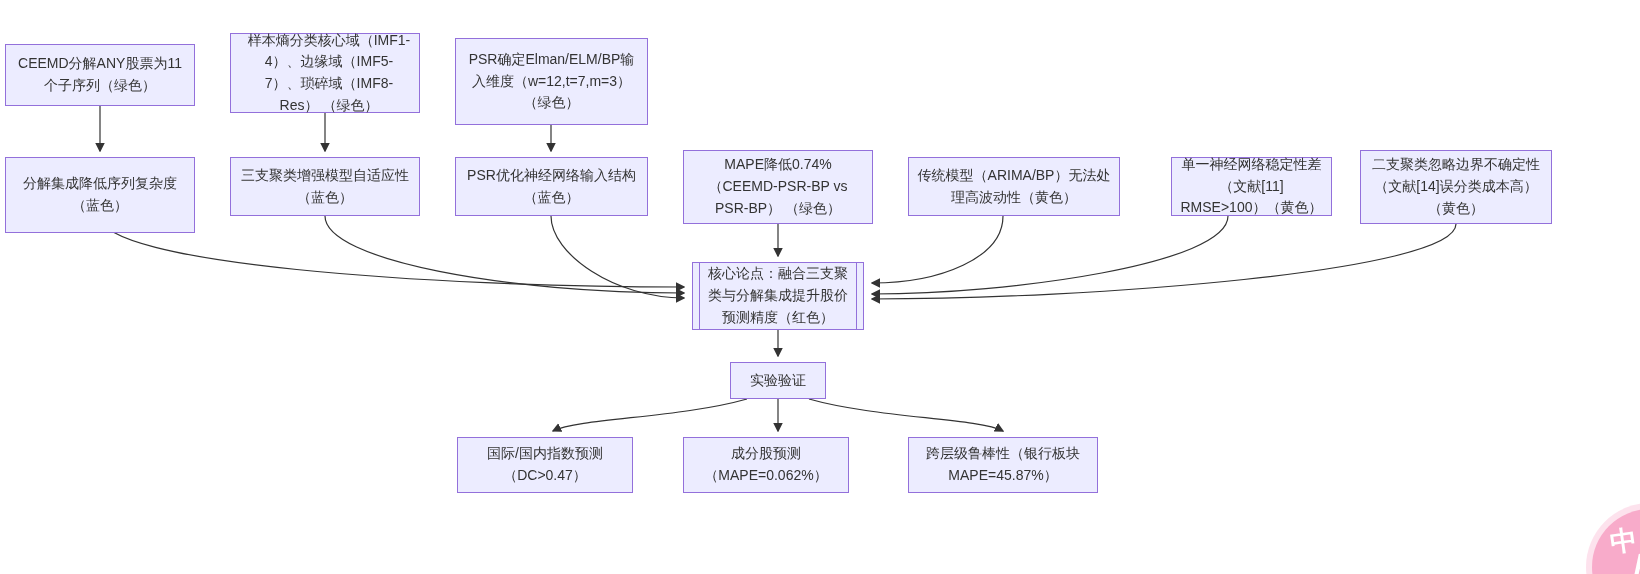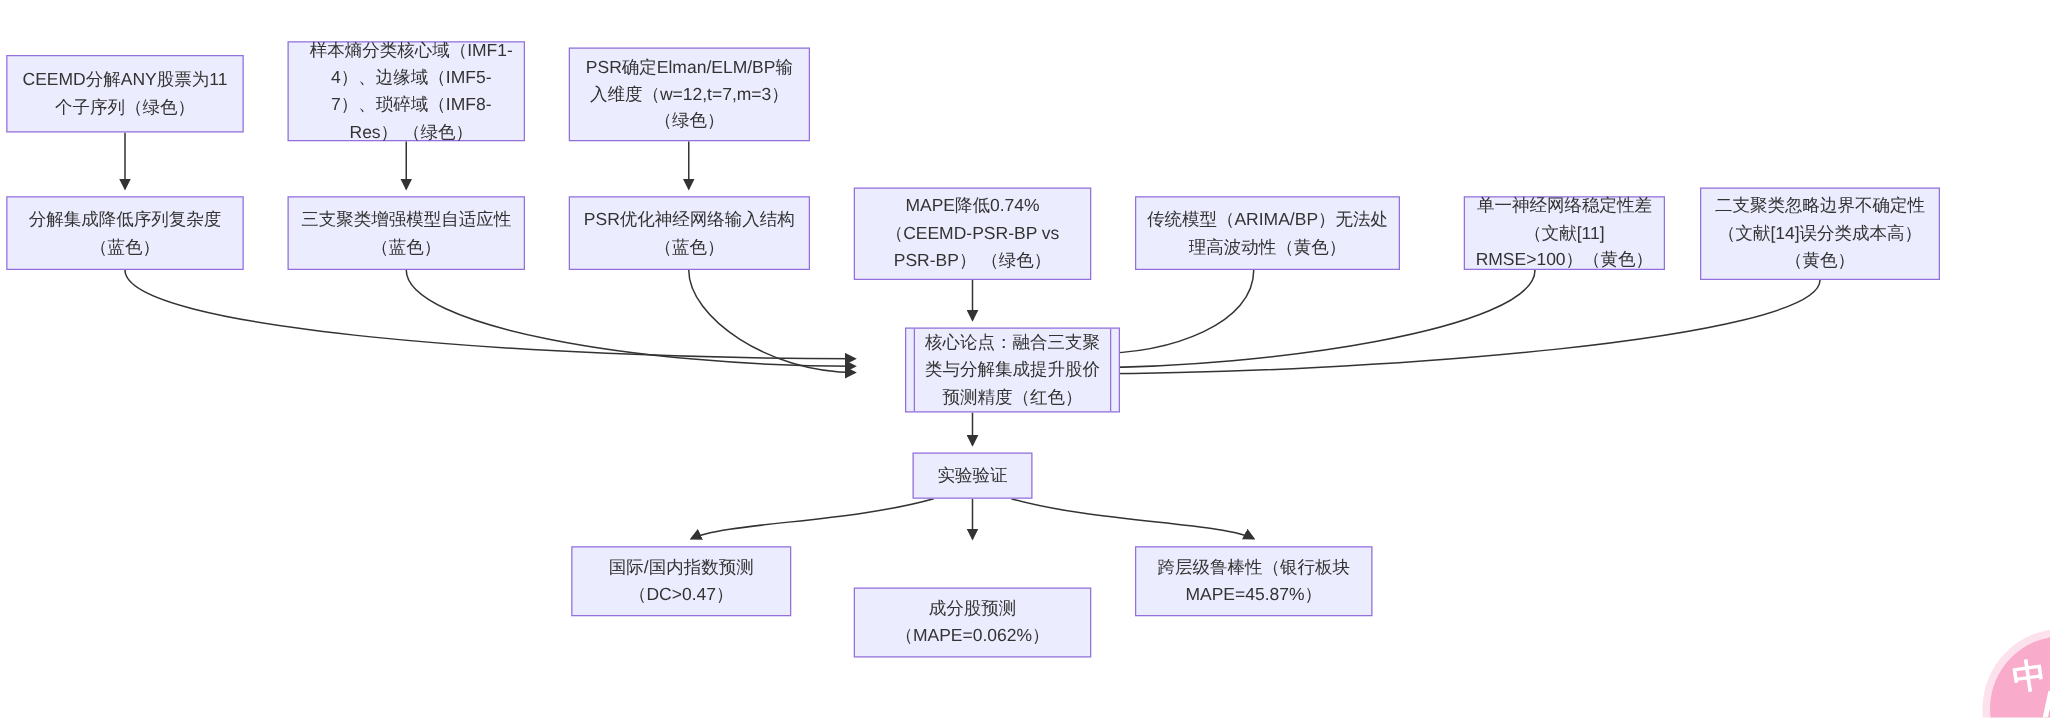--- a/index.html
+++ b/index.html
@@ -12,41 +12,41 @@
   .node{
     position:absolute;z-index:2;box-sizing:border-box;
     background:#ECECFF;border:1px solid #9370DB;
     color:#333333;font-size:14px;line-height:1.55;
     display:flex;align-items:center;justify-content:center;
     text-align:center;padding:4px 8px;
   }
   
   #node-ceemd    {left:5px;   top:44px;  width:190px;height:62px;}
   #node-entropy  {left:230px; top:33px;  width:190px;height:80px;padding-left:16px;}
-  #node-psrdim   {left:455px; top:38px;  width:193px;height:75px;}
+  #node-psrdim   {left:455px; top:38px;  width:193px;height:87px;}
   
-  #node-decomp   {left:5px;   top:157px; width:190px;height:59px;}
+  #node-decomp   {left:5px;   top:157px; width:190px;height:76px;}
   #node-threeway {left:230px; top:157px; width:190px;height:59px;}
   #node-psropt   {left:455px; top:157px; width:193px;height:59px;}
   #node-mape     {left:683px; top:150px; width:190px;height:74px;}
   #node-arima    {left:908px; top:157px; width:212px;height:59px;}
   #node-singlenn {left:1171px;top:157px; width:161px;height:59px;}
   #node-twoway   {left:1360px;top:150px; width:192px;height:74px;}
   
-  #node-core     {left:692px; top:262px; width:172px;height:68px;padding:4px 12px;margin-left:32px;}
+  #node-core     {left:692px; top:262px; width:172px;height:68px;padding:4px 12px;}
   #node-core::before,#node-core::after{
     content:"";position:absolute;top:0;bottom:0;width:0;
     border-left:1px solid #9370DB;
   }
   #node-core::before{left:6px;}
   #node-core::after{right:6px;}
   
   #node-exp      {left:730px; top:362px; width:96px; height:37px;}
   #node-index    {left:457px; top:437px; width:176px;height:56px;}
-  #node-stock    {left:683px; top:437px; width:190px;height:56px;margin-top:33px;}
+  #node-stock    {left:683px; top:437px; width:166px;height:56px;}
   #node-robust   {left:908px; top:437px; width:190px;height:56px;}
 
   
   #translate-badge{
     position:absolute;z-index:3;left:1592px;top:509px;width:116px;height:116px;
     border-radius:50%;background:#f8abca;cursor:pointer;
     box-shadow:0 0 0 6px rgba(248,171,202,0.35);
   }
   #translate-badge .zh{
     position:absolute;left:18px;top:14px;color:#ffffff;

